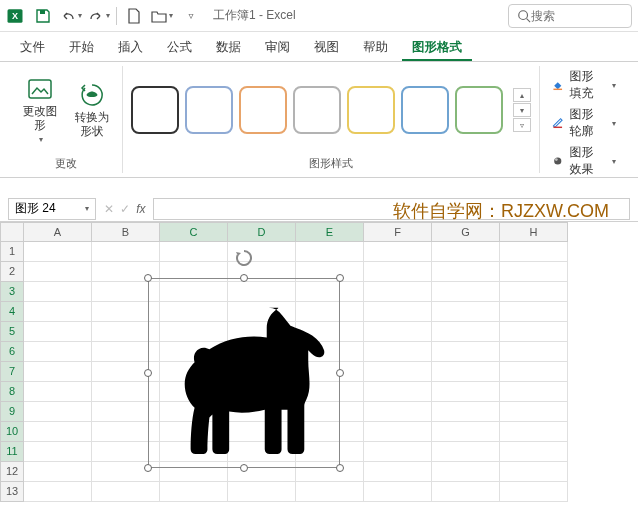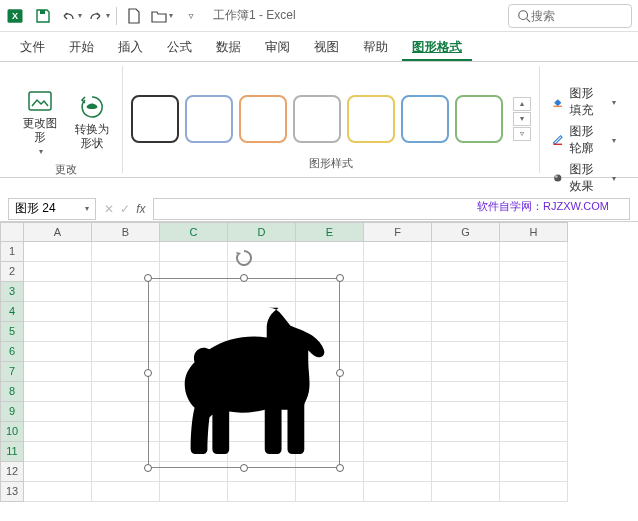--- a/index.html
+++ b/index.html
@@ -11,44 +11,44 @@
 .qat { display: flex; align-items: center; gap: 2px; }
 .qat-btn { width: 26px; height: 26px; display: flex; align-items: center; justify-content: center; border-radius: 3px; }
 .qat-sep { width: 1px; height: 18px; background: #ccc; margin: 0 2px; }
 .title-text { margin-left: 10px; font-size: 12px; color: #666; }
 .search-wrap { margin-left: auto; display: flex; align-items: center; border: 1px solid #ccc; border-radius: 4px; padding: 2px 8px; width: 124px; height: 24px; }
 .search-wrap input { border: none; outline: none; font-size: 12px; width: 70px; color: #444; }
 
 
 .tabs { height: 30px; display: flex; align-items: flex-end; padding: 0 10px; gap: 4px; border-bottom: 1px solid #d0d0d0; }
 .tab { font-size: 12.5px; padding: 12px 10px 5px; color: #3a3a3a; border-radius: 4px 4px 0 0; cursor: pointer; }
-.tab.active { color: #107c41; font-weight: 600; border-bottom: 2px solid #107c41; padding-bottom: 3px; text-decoration: underline; }
+.tab.active { color: #107c41; font-weight: 600; border-bottom: 2px solid #107c41; padding-bottom: 3px; }
 
 
 .ribbon { height: 116px; background: #fff; border-bottom: 1px solid #d0d0d0; display: flex; padding: 4px 10px; gap: 0; }
 .group { display: flex; flex-direction: column; align-items: center; padding: 0 8px; border-right: 1px solid #e0e0e0; }
-.group-body { flex: 1; display: flex; align-items: center; gap: 8px; margin-top: 17px; }
+.group-body { flex: 1; display: flex; align-items: center; gap: 8px; }
 .group-label { font-size: 11px; color: #555; padding: 2px 0; }
 .big-btn { display: flex; flex-direction: column; align-items: center; gap: 2px; font-size: 11.5px; color: #333; padding: 4px; width: 44px; text-align: center; line-height: 1.2; }
 .style-gallery { display: flex; gap: 6px; align-items: center; }
 .style-swatch { width: 48px; height: 48px; border-radius: 8px; border: 2px solid; background: #fff; }
 .gallery-spin { width: 18px; display: flex; flex-direction: column; gap: 1px; margin-left: 4px; }
 .spin-btn { height: 14px; border: 1px solid #ccc; display: flex; align-items: center; justify-content: center; font-size: 8px; color: #666; }
 .fmt-list { display: flex; flex-direction: column; gap: 4px; padding: 2px 4px; }
 .fmt-item { display: flex; align-items: center; gap: 6px; font-size: 12px; color: #333; }
 .fmt-icon { width: 16px; height: 16px; }
 .chev { font-size: 8px; color: #666; margin-left: 2px; }
 
 
 .fbar { height: 26px; display: flex; align-items: center; border-bottom: 1px solid #d0d0d0; margin-top: 18px; }
 .namebox { width: 88px; height: 22px; border: 1px solid #ccc; margin-left: 8px; display: flex; align-items: center; padding: 0 6px; font-size: 12px; justify-content: space-between; }
 .fx-controls { display: flex; align-items: center; gap: 6px; margin-left: 8px; font-size: 12px; color: #888; }
 .fx-label { font-style: italic; color: #666; }
 .formula-input { flex: 1; height: 22px; border: 1px solid #ccc; margin: 0 8px; }
-.watermark { position: absolute; right: 20px; font-size: 11px; color: #6d28d9; text-align: right; }
+.watermark { position: absolute; right: 20px; font-size: 18px; color: #a16207; text-align: right; }
 
 
 .grid-area { position: relative; overflow: hidden; height: 316px; }
 .col-headers { display: flex; height: 20px; }
 .corner { width: 24px; height: 20px; border: 1px solid #ccc; background: #f3f3f3; }
 .col-h { width: 68px; height: 20px; border: 1px solid #ccc; border-left: none; background: #f3f3f3; text-align: center; font-size: 11px; color: #555; line-height: 18px; }
 .col-h.sel { background: #d5e6da; color: #107c41; }
 .rows { height: 296px; }
 .row { display: flex; height: 20px; }
 .row-h { width: 24px; border: 1px solid #ccc; border-top: none; background: #f3f3f3; text-align: center; font-size: 11px; color: #555; line-height: 18px; }

